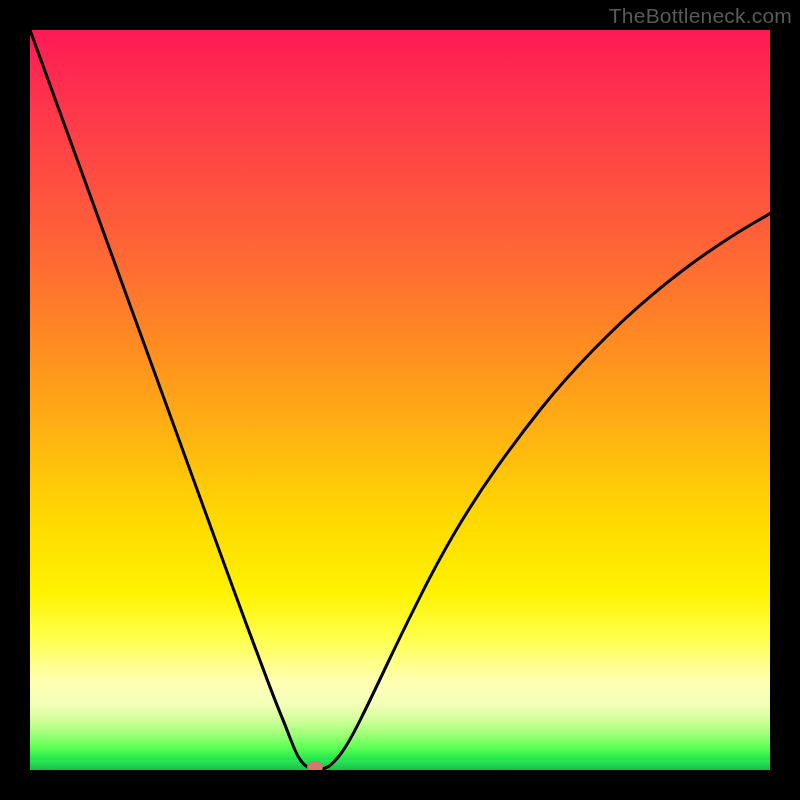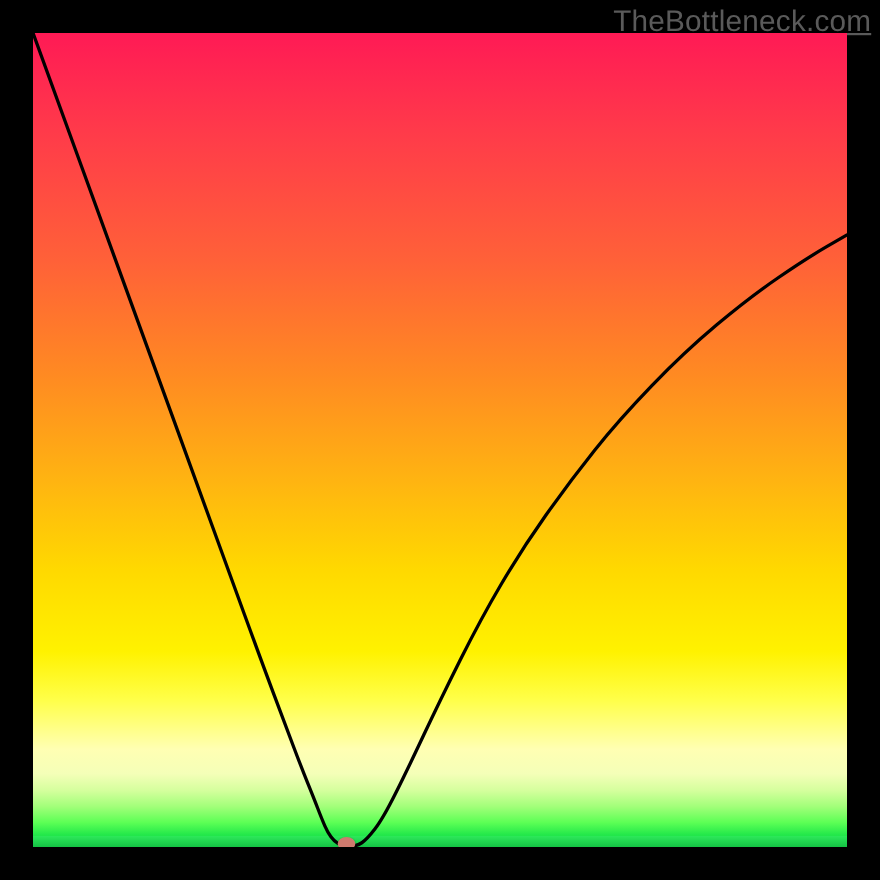--- a/index.html
+++ b/index.html
@@ -69,25 +69,24 @@
     border-radius: 50%;
     background: #cf7a6e;
     transform: translate(-50%, -50%);
     box-shadow: 0 0 0 1px rgba(0,0,0,0.05);
   }
   .watermark {
     position: absolute;
     top: 4px;
     right: 8px;
     color: #5a5a5a;
-    font-size: 27px;
+    font-size: 21px;
     font-weight: 500;
     letter-spacing: 0.2px;
     user-select: none;
-    text-decoration: underline;
   }
 </style>
 </head>
 <body>
 
 <div class="frame">
   <div class="watermark">TheBottleneck.com</div>
 
   <div class="plot-area">
     <div class="gradient-bg"></div>

